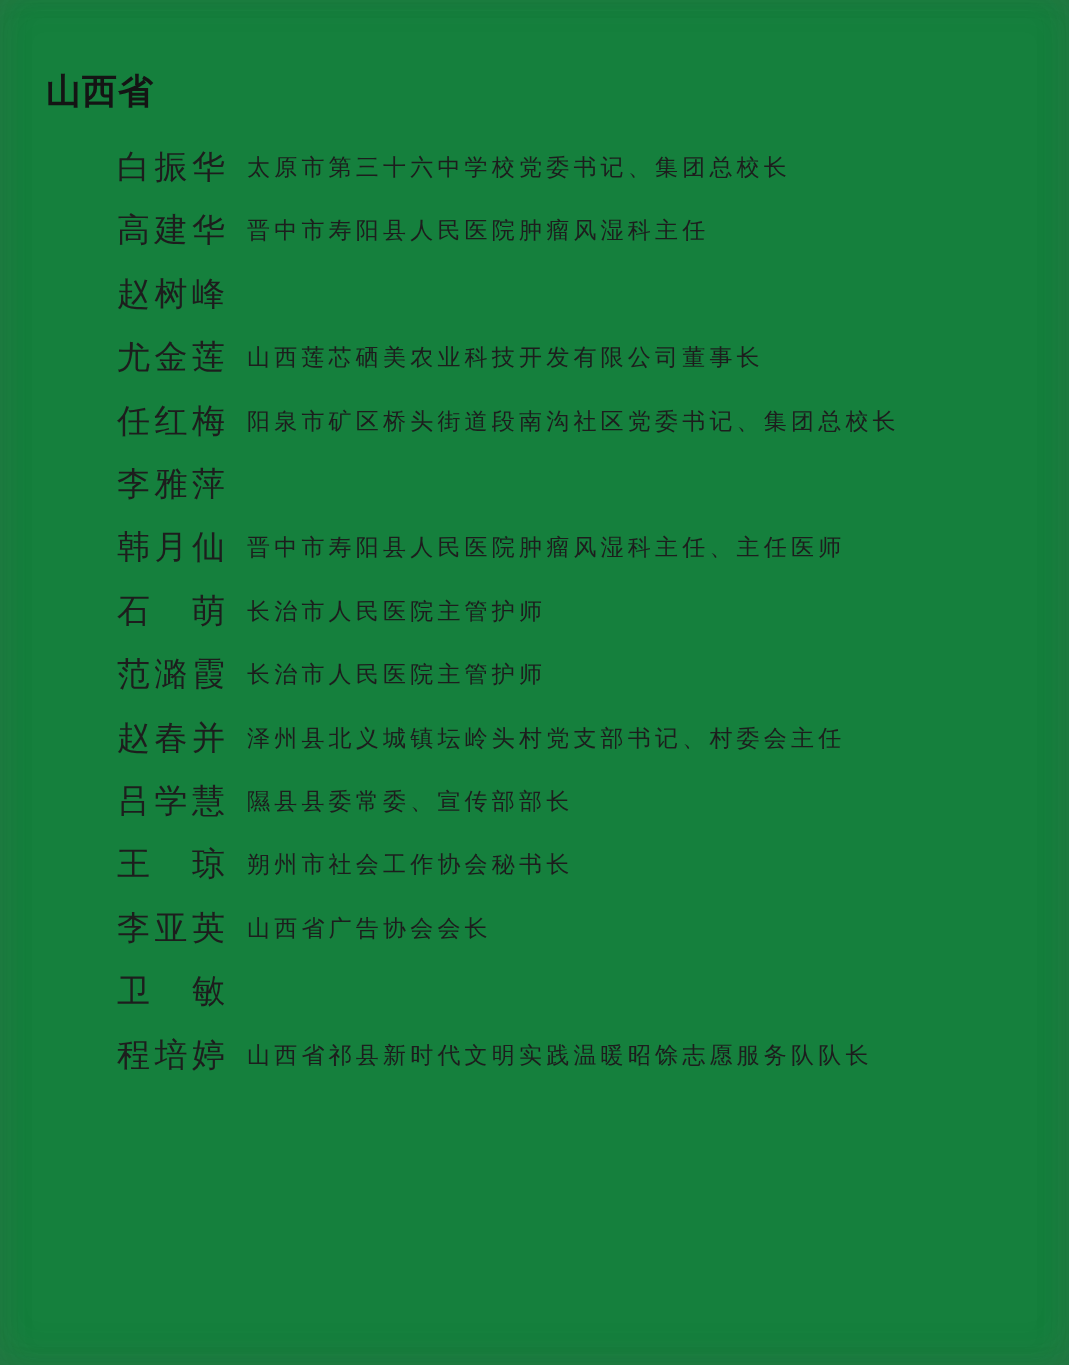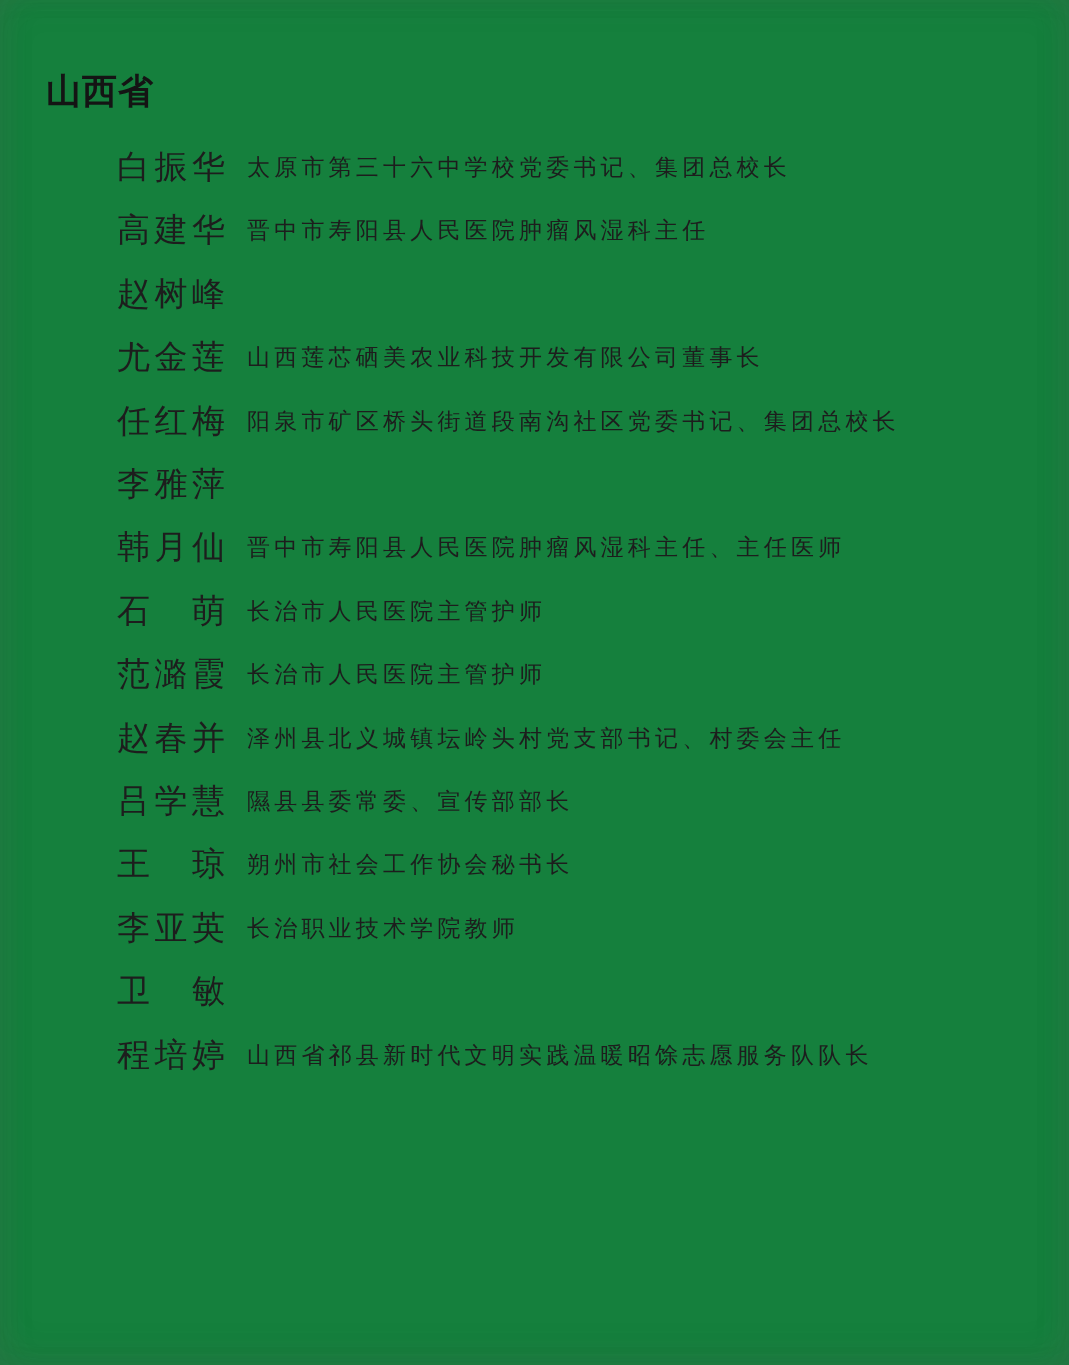--- a/index.html
+++ b/index.html
@@ -178,21 +178,21 @@
         </span>
     <span class="desc">朔州市社会工作协会秘书长</span>
   </div>
 
   <div class="row">
     <span class="name">
           <span>李</span>
           <span>亚</span>
           <span>英</span>
         </span>
-    <span class="desc">长治职业技术学院教师</span>
+    <span class="desc">山西省广告协会会长</span>
   </div>
 
   <div class="row">
     <span class="name">
           <span>卫</span>
           <span>敏</span>
         </span>
   </div>
 
   <div class="row">

